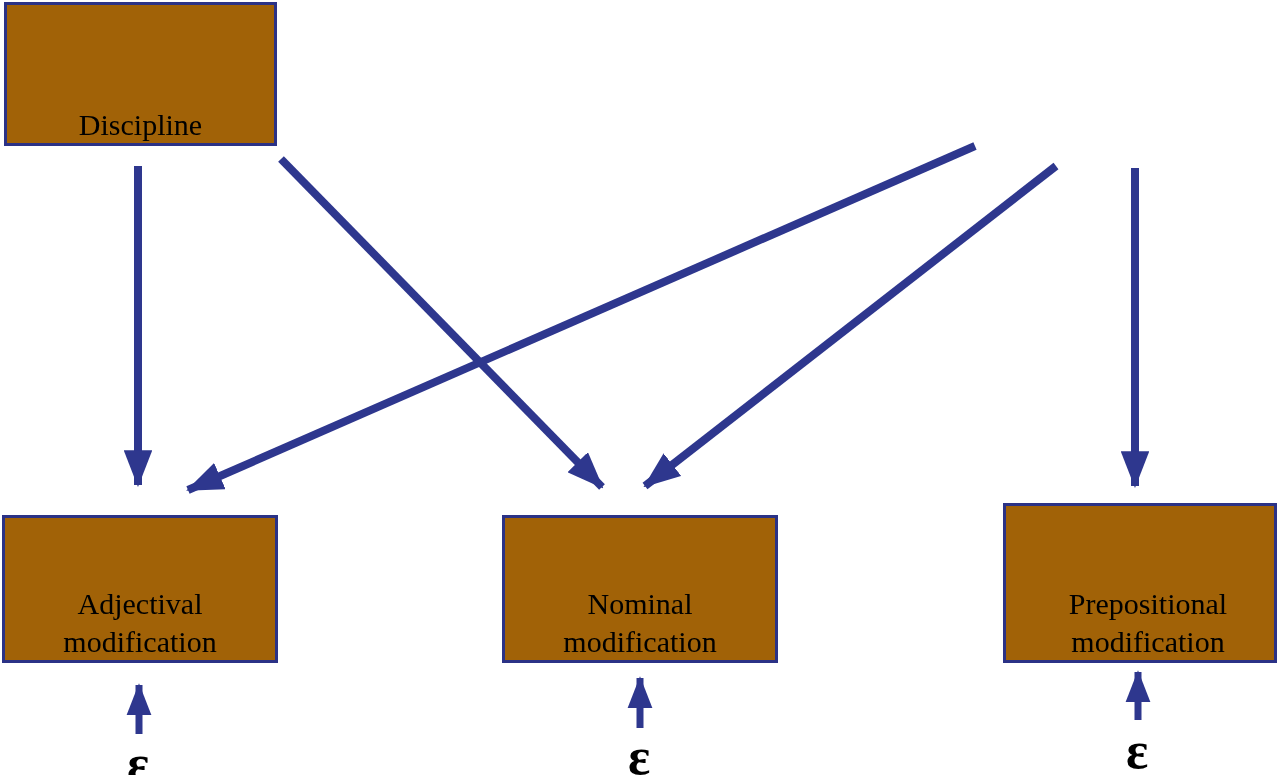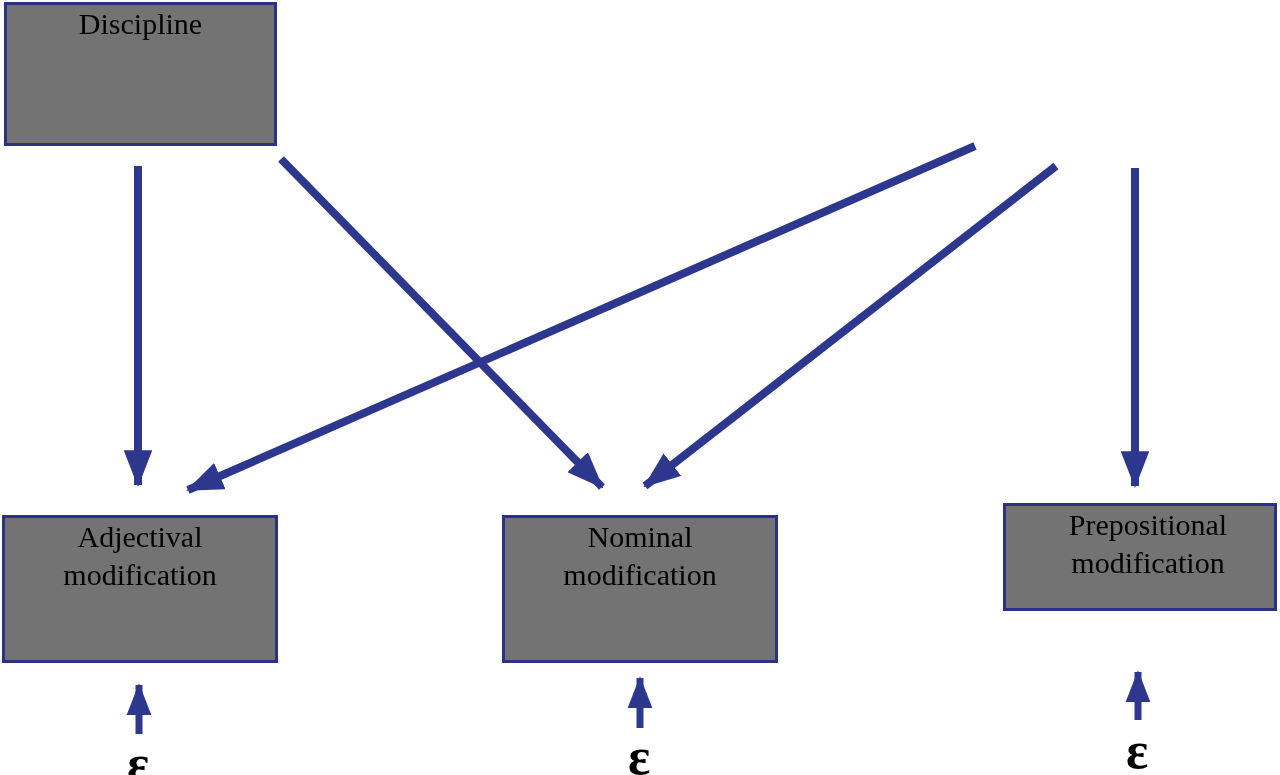--- a/index.html
+++ b/index.html
@@ -10,34 +10,34 @@
     overflow:hidden;
     font-family:"Liberation Serif", serif;
   }
   .arrow-layer{
     position:absolute;left:0;top:0;width:1280px;height:775px;
     pointer-events:none;
   }
   .node{
     position:absolute;
     box-sizing:border-box;
-    background:#737373;
+    background:#a16207;
     border:3px solid var(--navy,#2b3286);
-    display:flex;align-items:flex-start;justify-content:center;
+    display:flex;align-items:flex-end;justify-content:center;
     text-align:center;
     color:#000000;
     font-size:30px;
     line-height:1.25;
     white-space:pre-line;
   }
   .node-discipline   {left:4px;    top:2px;   width:273px; height:144px;}
   .node-register     {left:1003px; top:2px;   width:274px; height:144px;}
   .node-adjectival   {left:2px;    top:515px; width:276px; height:148px;}
   .node-nominal      {left:502px;  top:515px; width:276px; height:148px;}
-  .node-prepositional{left:1003px; top:503px; width:274px; height:108px;padding-left:16px;}
+  .node-prepositional{left:1003px; top:503px; width:274px; height:160px;padding-left:16px;}
   .eps{
     position:absolute;
     width:60px;height:45px;
     display:flex;align-items:center;justify-content:center;
     font-size:52px;font-weight:bold;color:#000000;
     line-height:1;
   }
   .eps-adjectival   {left:108px;  top:741px;}
   .eps-nominal      {left:609px;  top:734px;}
   .eps-prepositional{left:1107px; top:728px;}

